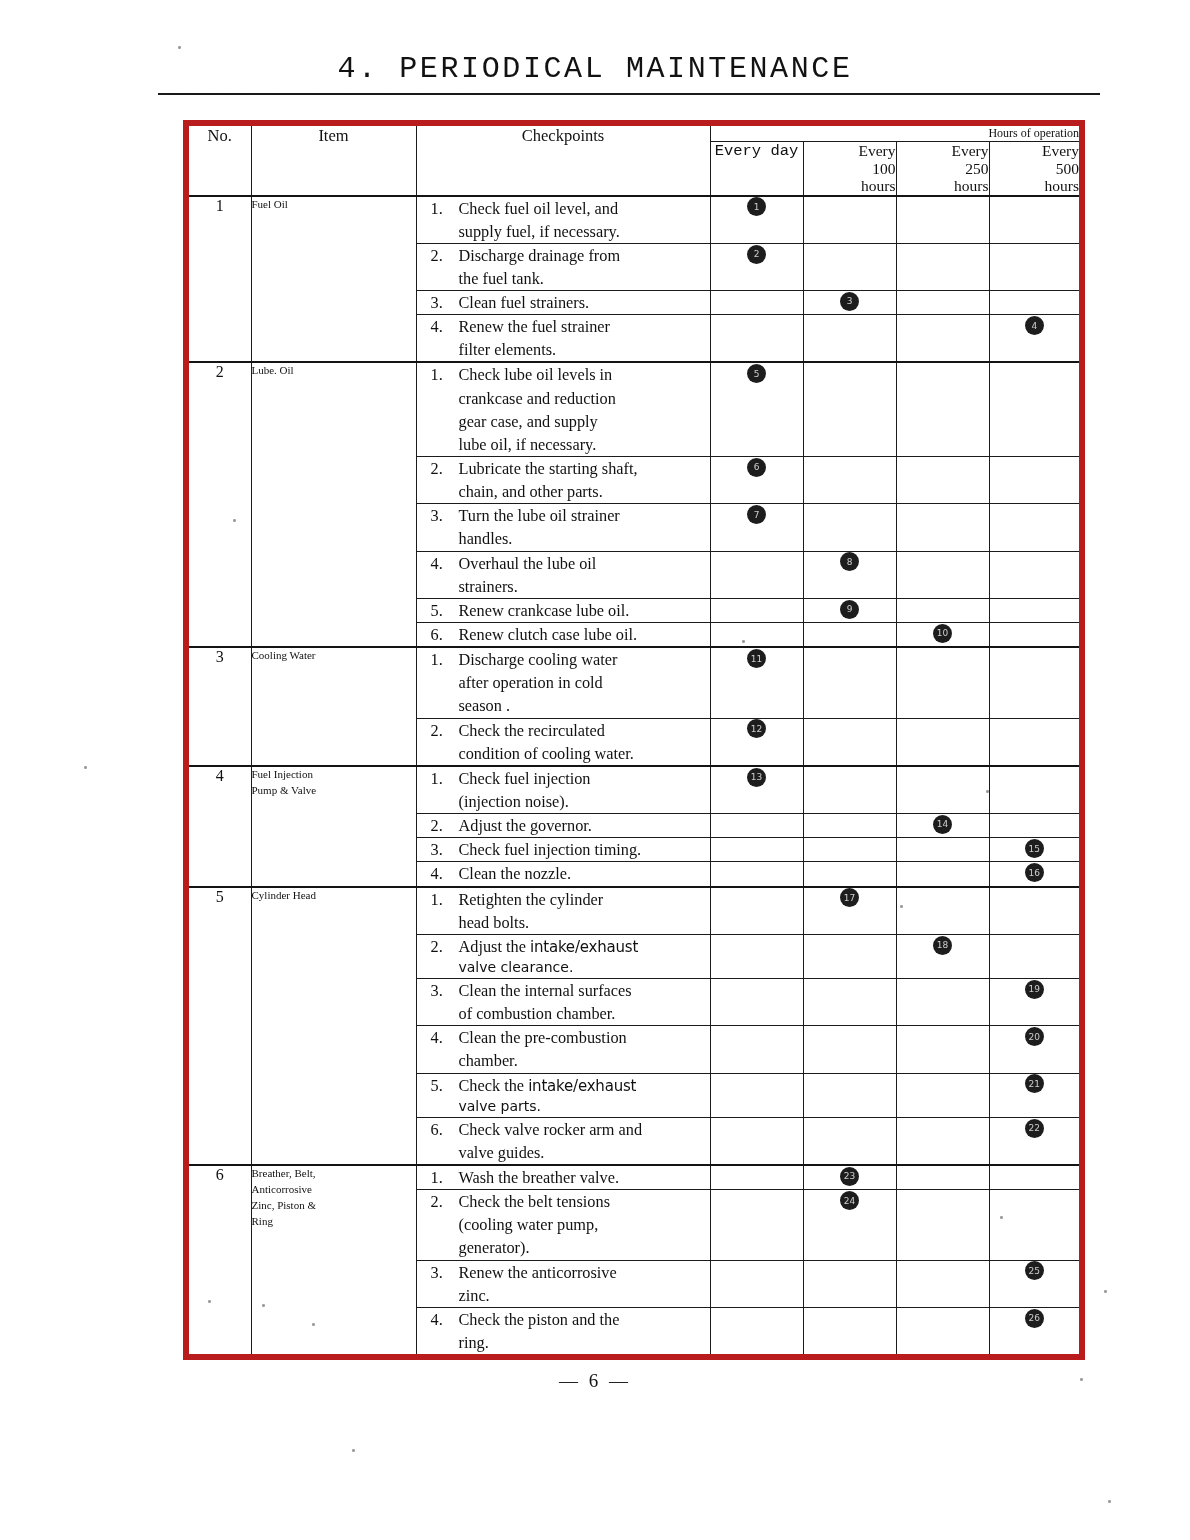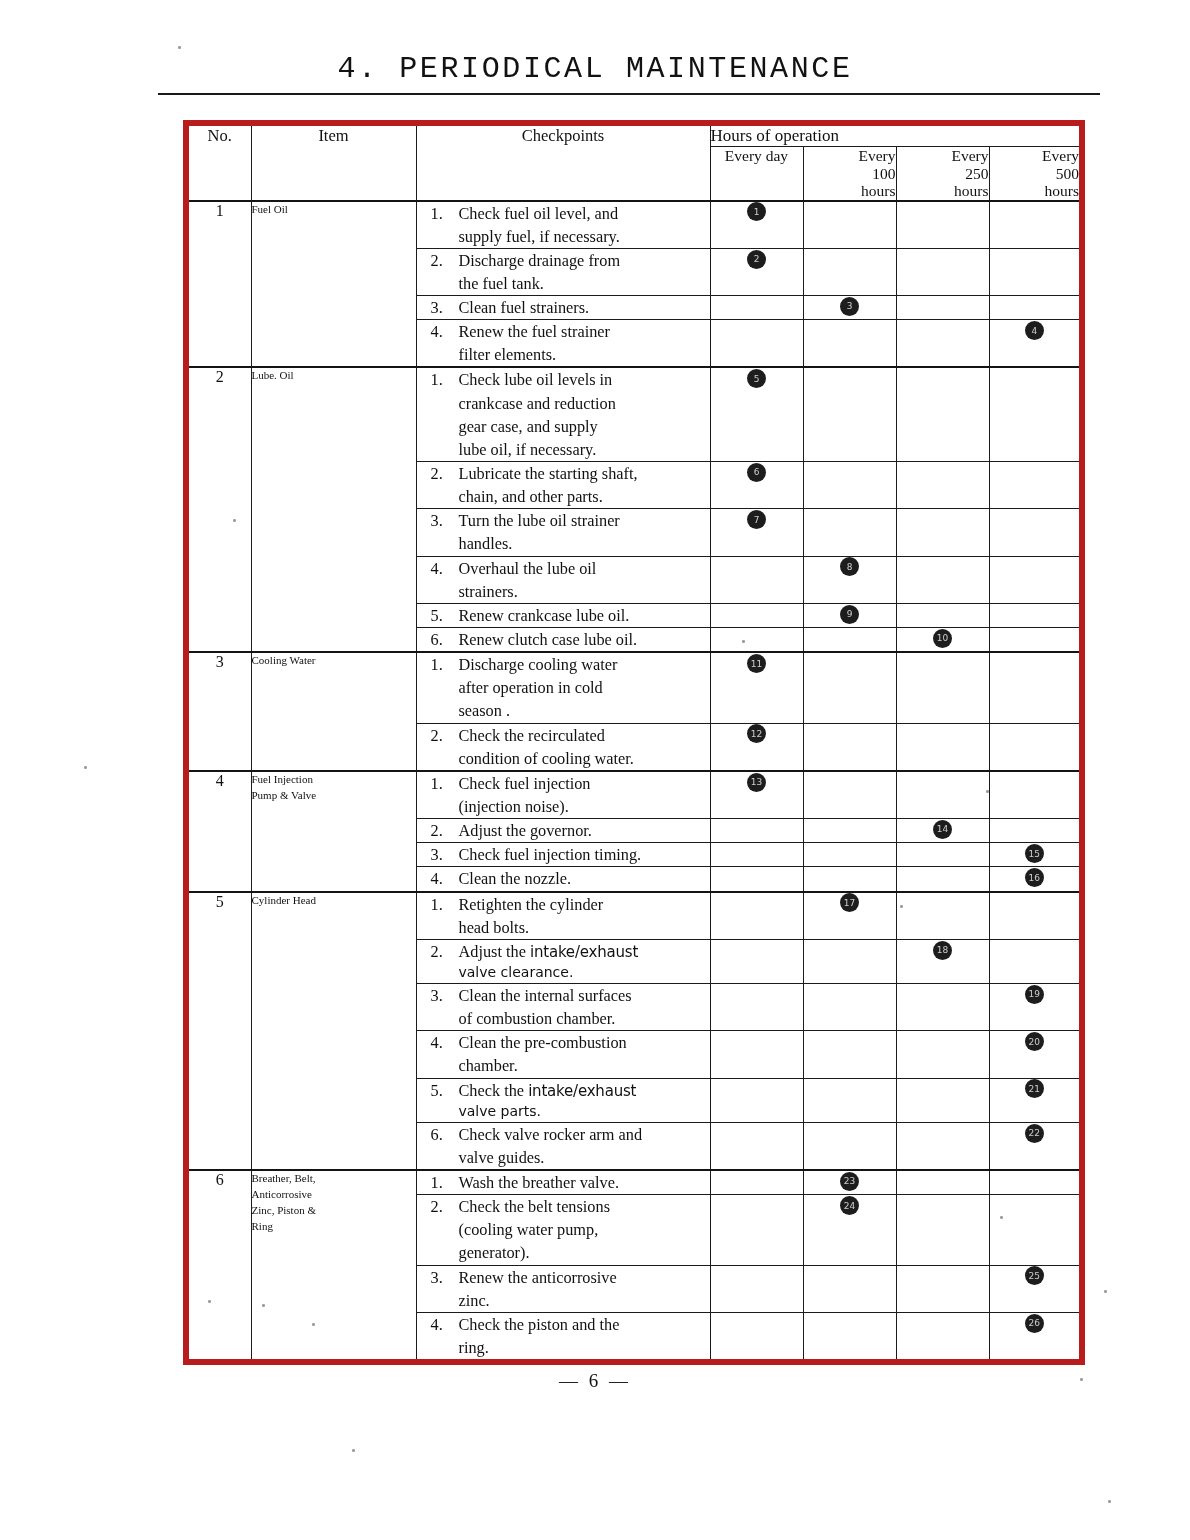--- a/index.html
+++ b/index.html
@@ -62,39 +62,40 @@
   
   .hd{
     text-align:center;
     font-size:16.5px;
     line-height:1.18;
     vertical-align:middle;
     padding:3px 2px;
     font-family:"Liberation Serif", serif;
   }
   .hd-span{
-    font-size:17px;
-    text-align:left;
+    font-size:12px;
+    text-align:right;
     padding:4px 0 3px;
     vertical-align:middle;
     margin-left:16px;
   }
   .hd-sub{
     font-size:15.5px;
     line-height:1.13;
     text-align:right;
     vertical-align:middle;
     padding:3px 1px 4px;
     margin-top:30px;
   }
   .hd-day{
     font-size:15.5px;
     text-align:center;
     vertical-align:bottom;
     padding:0 0 6px;
+    font-family:Liberation Mono, monospace;
   }
 
   
   .c-num{
     text-align:center;
     font-size:16px;
     padding-top:9px;
     border-right:1px dotted #555 !important;
   }
   .c-itm{

